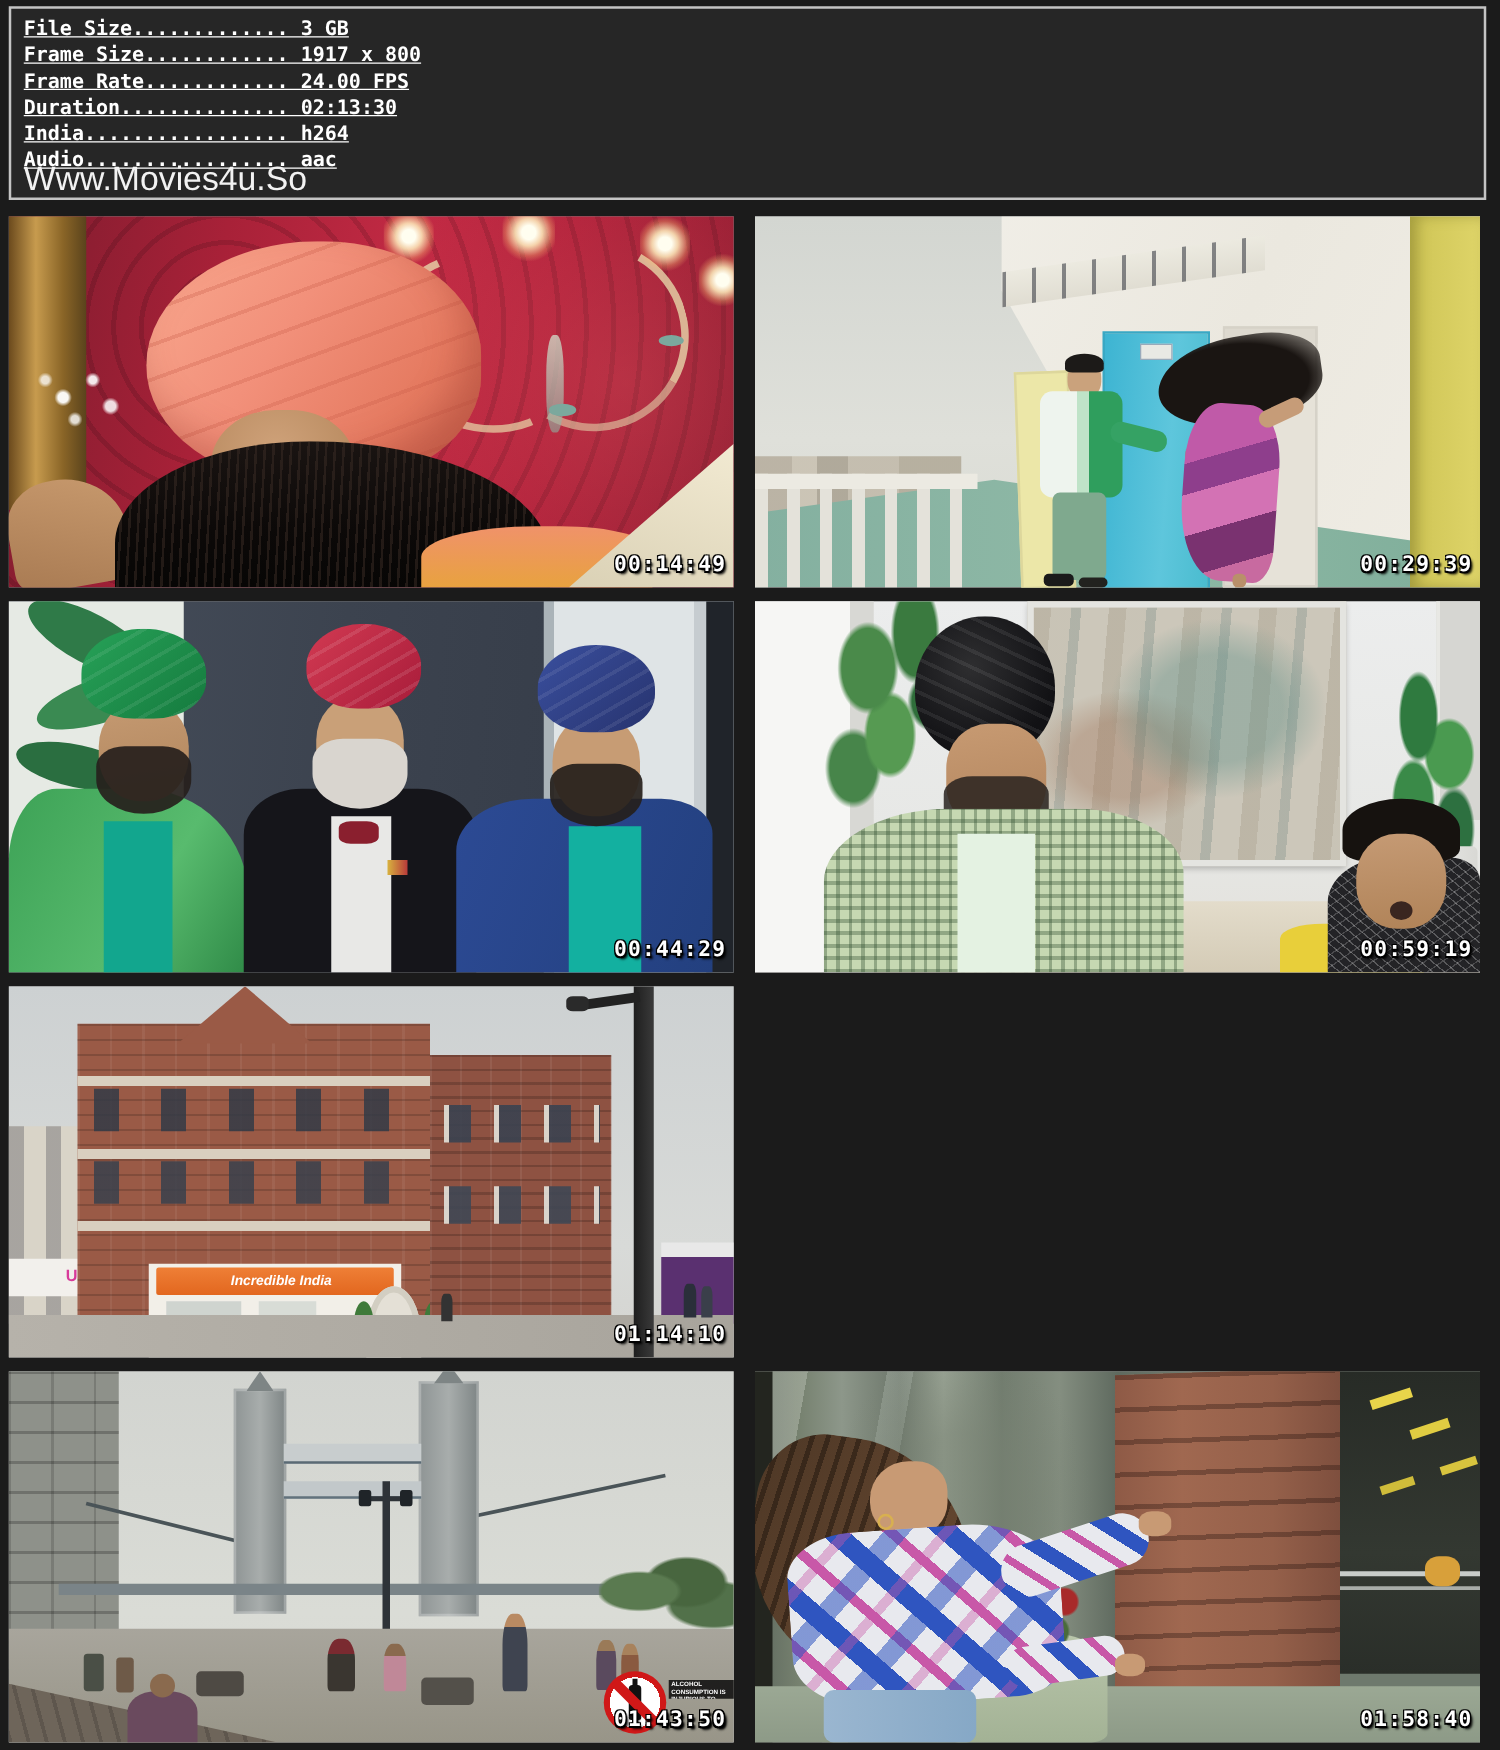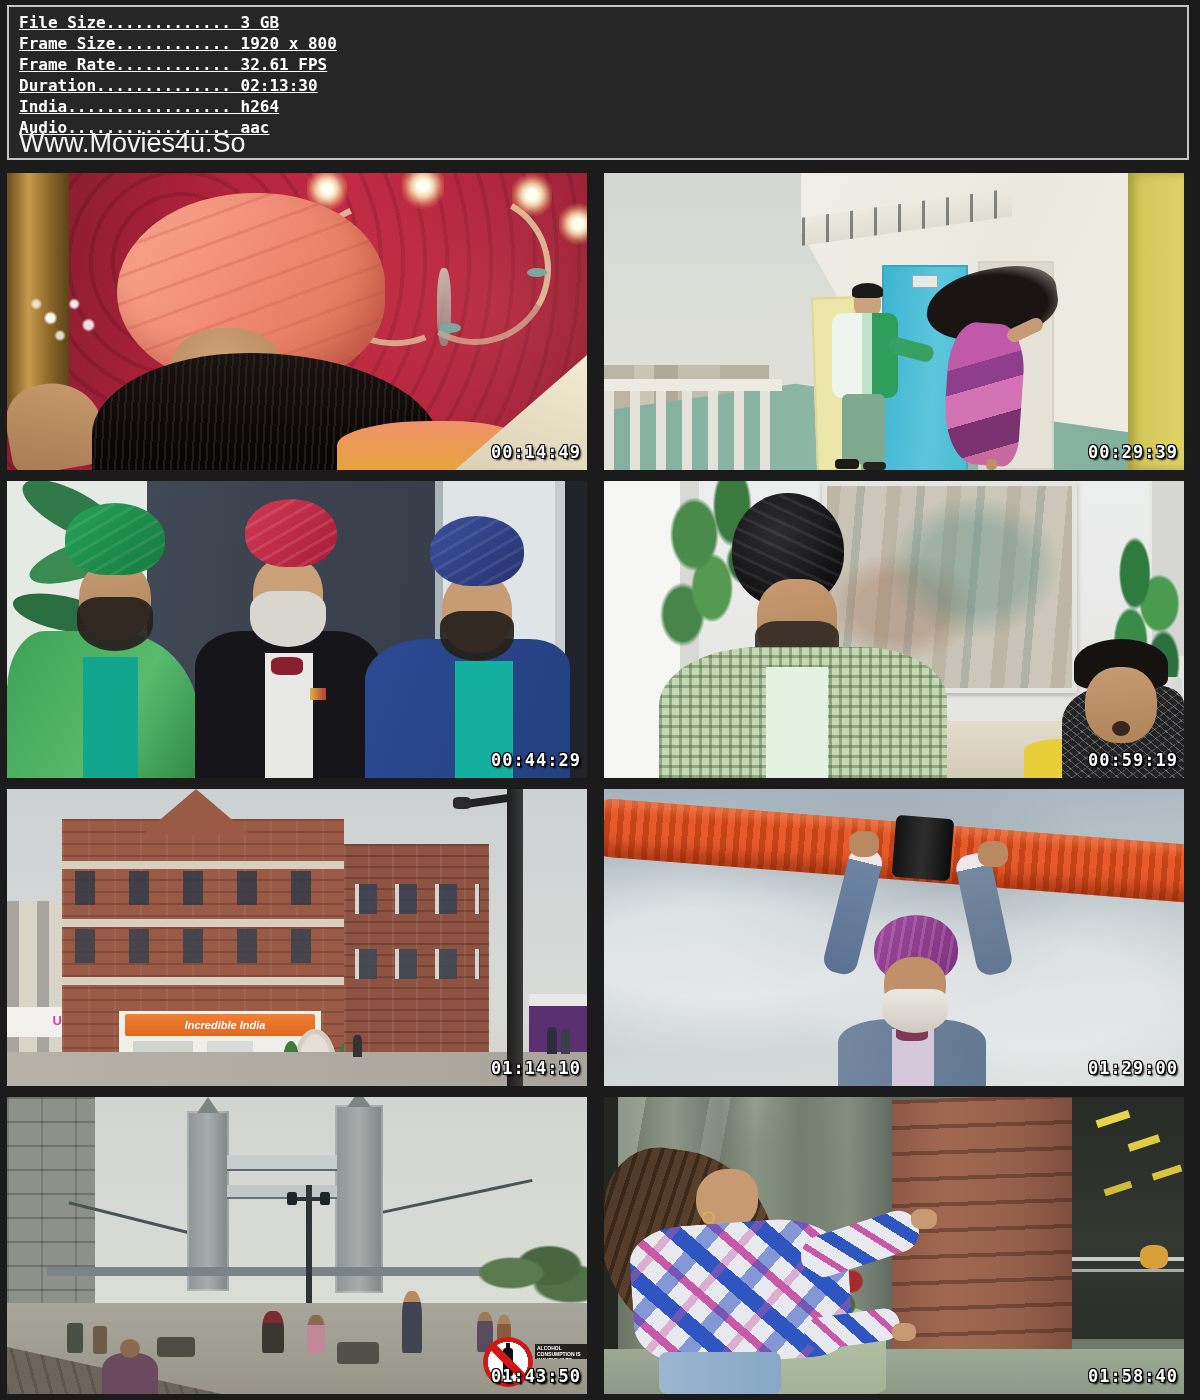--- a/index.html
+++ b/index.html
@@ -24,22 +24,22 @@
   .warn-text{position:absolute;color:#fff;font:bold 5px "Liberation Sans",sans-serif;
     line-height:1.2;overflow:hidden;text-transform:uppercase;}
 </style>
 </head>
 <body>
 
 <div id="page">
 
   <div class="header-box">
     <div class="info-line" style="top:6px">File Size............. 3 GB</div>
-    <div class="info-line" style="top:27px">Frame Size............ 1920 x 800</div>
-    <div class="info-line" style="top:48px">Frame Rate............ 32.61 FPS</div>
+    <div class="info-line" style="top:27px">Frame Size............ 1917 x 800</div>
+    <div class="info-line" style="top:48px">Frame Rate............ 24.00 FPS</div>
     <div class="info-line" style="top:69px">Duration.............. 02:13:30</div>
     <div class="info-line" style="top:90px">India................. h264</div>
     <div class="info-line" style="top:111px">Audio................. aac</div>
     <div class="watermark">Www.Movies4u.So</div>
   </div>
 
   <div class="tile" style="left:7px;top:173px">
     <div class="ly" style="left:0;top:0;width:580px;height:297px;background:radial-gradient(circle at 85% 45%,rgba(255,120,120,.22),transparent 40%),repeating-radial-gradient(circle at 30% 30%,rgba(0,0,0,.12) 0 4px,transparent 4px 22px),linear-gradient(100deg,#7e1c2e 0%,#a82138 28%,#c22a44 52%,#b0203a 72%,#8e1b30 100%);"></div>
     <div class="ly" style="left:0;top:0;width:62px;height:235px;background:linear-gradient(90deg,#6b4a1d,#c79b4e 35%,#8a6527 70%,#5a431c);"></div>
     <div class="ly" style="left:300px;top:30px;width:150px;height:130px;border:6px solid transparent;border-left:6px solid rgba(232,216,170,.8);border-bottom:6px solid rgba(232,216,170,.7);border-radius:50%;transform:rotate(20deg);"></div>
@@ -163,36 +163,20 @@
     <div class="ly" style="left:0;top:263px;width:580px;height:34px;background:linear-gradient(90deg,#b6b2aa,#a8a49c);"></div>
     <div class="ly" style="left:500px;top:0;width:16px;height:297px;background:linear-gradient(90deg,#1e1e1e,#3a3a3a);"></div>
     <div class="ly" style="left:455px;top:8px;width:50px;height:8px;background:#222;transform:rotate(-8deg);"></div>
     <div class="ly" style="left:446px;top:8px;width:18px;height:12px;background:#2a2a2a;border-radius:30%;"></div>
     <div class="ly" style="left:540px;top:238px;width:10px;height:27px;background:#2a2f3a;border-radius:30% 30% 0 0;"></div>
     <div class="ly" style="left:554px;top:240px;width:9px;height:25px;background:#3a3f4a;border-radius:30% 30% 0 0;"></div>
     <div class="ly" style="left:346px;top:246px;width:9px;height:22px;background:#333;border-radius:30% 30% 0 0;"></div>
     <span class="ts">01:14:10</span>
   </div>
 
-  <div class="tile" style="left:604px;top:789px">
-    <div class="ly" style="left:0;top:0;width:580px;height:297px;background:radial-gradient(ellipse at 20% 55%,rgba(255,255,255,.5) 0 20%,transparent 45%),radial-gradient(ellipse at 75% 70%,rgba(255,255,255,.4) 0 18%,transparent 40%),radial-gradient(ellipse at 50% 30%,rgba(150,160,170,.3) 0 25%,transparent 50%),linear-gradient(175deg,#a7b4bd 0%,#bcc6cb 40%,#cfd5d6 75%,#d8dcda);"></div>
-    <div class="ly" style="left:-20px;top:8px;width:640px;height:58px;transform:rotate(4.5deg);transform-origin:left center;background:repeating-linear-gradient(90deg,#e65a2c 0 7px,#c44418 7px 13px);border-radius:29px;box-shadow:inset 0 -12px 14px rgba(110,25,0,.45),inset 0 8px 10px rgba(255,160,110,.4);"></div>
-    <div class="ly" style="left:290px;top:28px;width:58px;height:62px;transform:rotate(4.5deg);background:linear-gradient(90deg,#121212,#2e2e2e 50%,#0c0c0c);border-radius:6px;"></div>
-    <div class="ly" style="left:232px;top:58px;width:34px;height:128px;background:linear-gradient(180deg,#ece8ee 0 14px,#6e84a3 14px,#5d7292);border-radius:14px;transform:rotate(14deg);"></div>
-    <div class="ly" style="left:362px;top:64px;width:36px;height:122px;background:linear-gradient(180deg,#ece8ee 0 14px,#74889f 14px,#627791);border-radius:14px;transform:rotate(-12deg);"></div>
-    <div class="ly" style="left:245px;top:42px;width:30px;height:26px;background:#b98a62;border-radius:40%;"></div>
-    <div class="ly" style="left:374px;top:52px;width:30px;height:26px;background:#b98a62;border-radius:40%;"></div>
-    <div class="ly" style="left:234px;top:230px;width:148px;height:67px;background:linear-gradient(100deg,#74889f,#627791);border-radius:35% 35% 0 0;"></div>
-    <div class="ly" style="left:288px;top:240px;width:42px;height:57px;background:#d4c8da;"></div>
-    <div class="ly" style="left:292px;top:236px;width:32px;height:16px;background:#7c3a56;border-radius:30%;"></div>
-    <div class="ly" style="left:270px;top:126px;width:84px;height:68px;background:repeating-linear-gradient(100deg,rgba(255,255,255,.14) 0 3px,transparent 3px 10px),linear-gradient(130deg,#a14a9e,#7c2f7c);border-radius:50% 50% 44% 44%;"></div>
-    <div class="ly" style="left:280px;top:168px;width:62px;height:56px;background:#c09068;border-radius:45%;"></div>
-    <div class="ly" style="left:278px;top:200px;width:66px;height:44px;background:linear-gradient(180deg,#ece9e4,#cfc9c0);border-radius:30% 30% 60% 60%;"></div>
-    <span class="ts">01:29:00</span>
-  </div>
 
   <div class="tile" style="left:7px;top:1097px">
     <div class="ly" style="left:0;top:0;width:580px;height:297px;background:linear-gradient(180deg,#d2d4d0,#dadcd6 65%,#d6d8d2);"></div>
     <div class="ly" style="left:0;top:0;width:88px;height:238px;background:repeating-linear-gradient(180deg,rgba(0,0,0,.22) 0 2px,transparent 2px 24px),repeating-linear-gradient(90deg,rgba(0,0,0,.15) 0 2px,transparent 2px 34px),#8e918a;"></div>
     <div class="ly" style="left:60px;top:120px;width:130px;height:3px;background:#4a5458;transform:rotate(14deg);"></div>
     <div class="ly" style="left:372px;top:98px;width:155px;height:3px;background:#4a5458;transform:rotate(-12deg);"></div>
     <div class="ly" style="left:180px;top:14px;width:42px;height:180px;background:linear-gradient(90deg,#8e9494,#a8adac 50%,#7e8585);box-shadow:inset 0 0 0 2px rgba(255,255,255,.25);"></div>
     <div class="ly" style="left:190px;top:0;width:22px;height:16px;background:#7e8585;clip-path:polygon(0 100%,50% 0,100% 100%);"></div>
     <div class="ly" style="left:328px;top:8px;width:48px;height:188px;background:linear-gradient(90deg,#8e9494,#a8adac 50%,#7e8585);box-shadow:inset 0 0 0 2px rgba(255,255,255,.25);"></div>
     <div class="ly" style="left:340px;top:-6px;width:24px;height:16px;background:#7e8585;clip-path:polygon(0 100%,50% 0,100% 100%);"></div>

